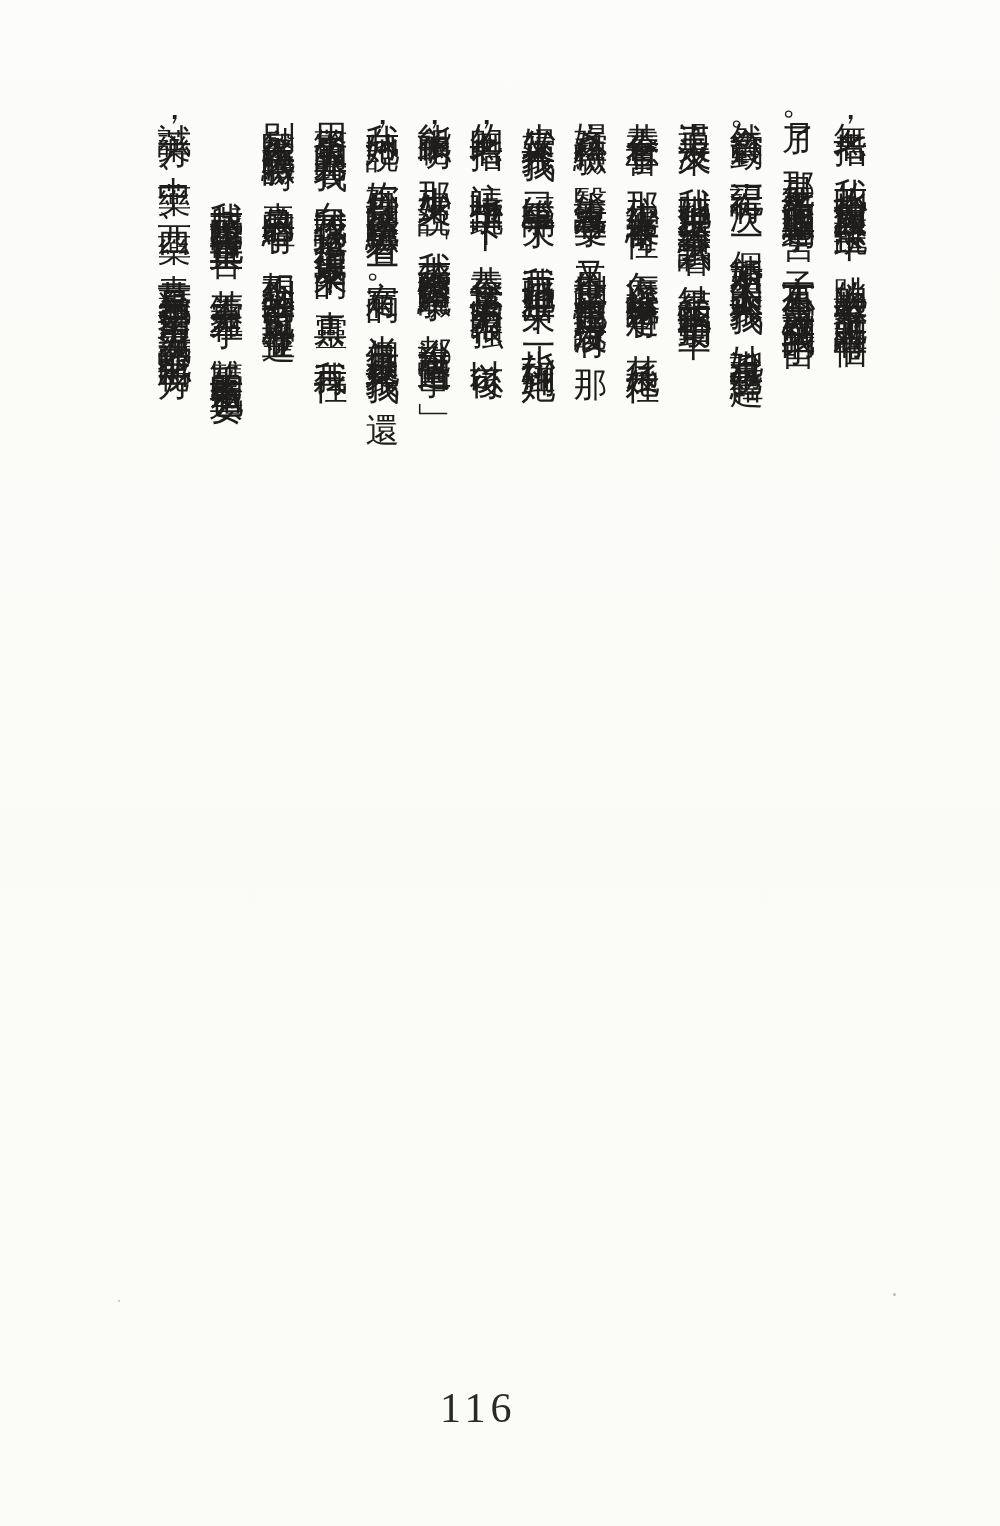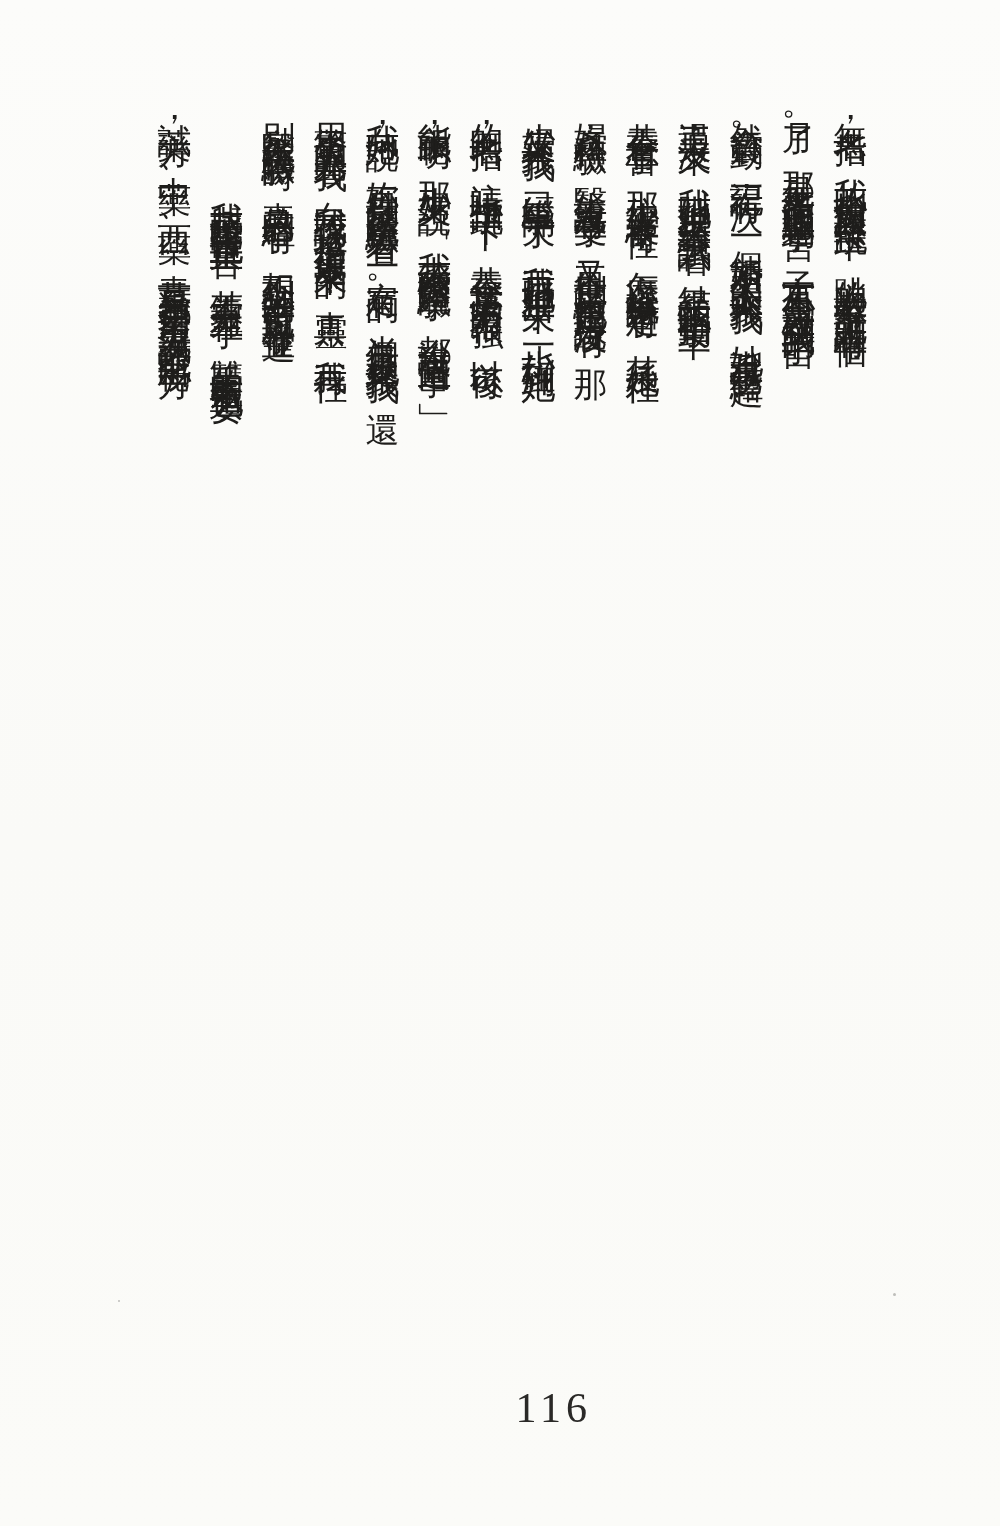--- a/index.html
+++ b/index.html
@@ -31,23 +31,23 @@
     letter-spacing: 5px;     
     font-weight: 500;
     text-rendering: optimizeLegibility;
   }
   .column {
     white-space: nowrap;
   }
   .page-number {
     position: absolute;
     top: 1384px;
-    left: 452px;
+    left: 440px;
     width: 140px;
-    text-align: right;
+    text-align: left;
     font-size: 42px;
     letter-spacing: 5px;
     color: #2a2927;
     font-family: "Liberation Serif", "DejaVu Serif", serif;
   }
   .speckle {
     position: absolute;
     border-radius: 50%;
     background: #8d8c88;
     opacity: .55;

